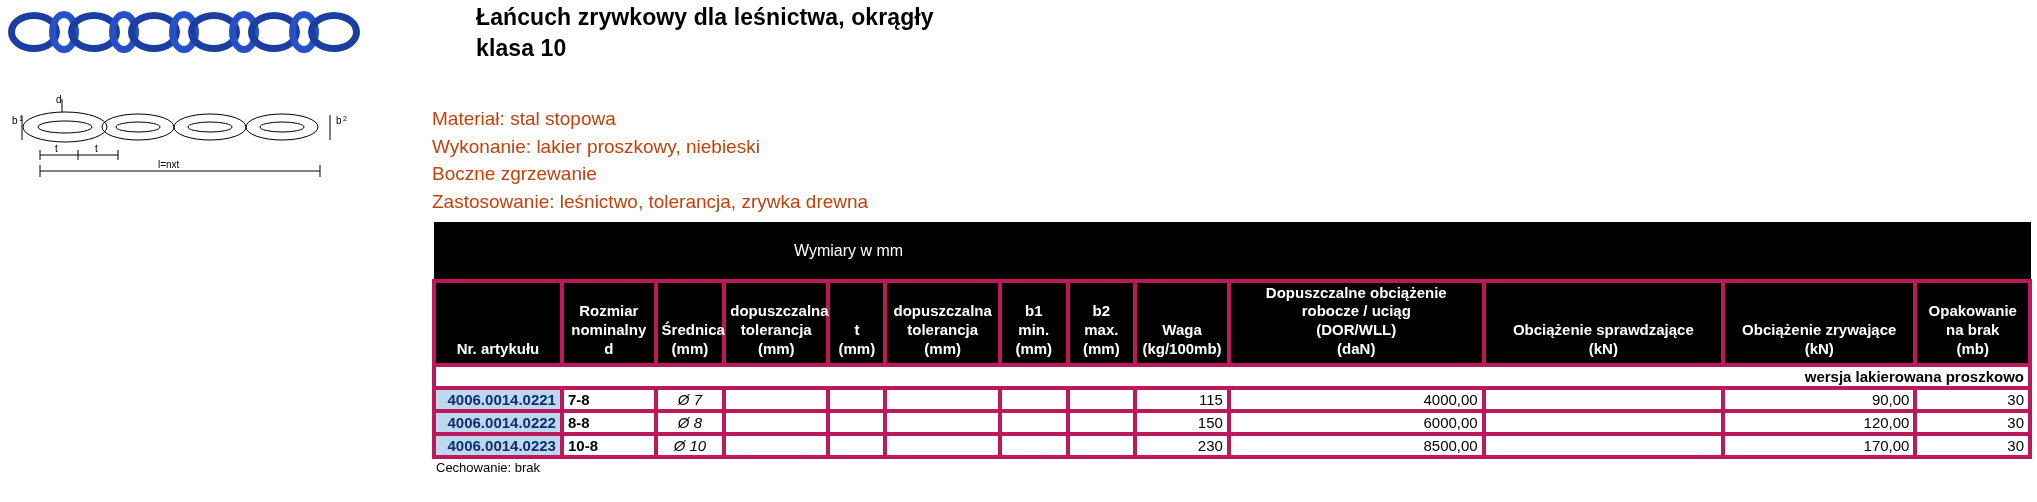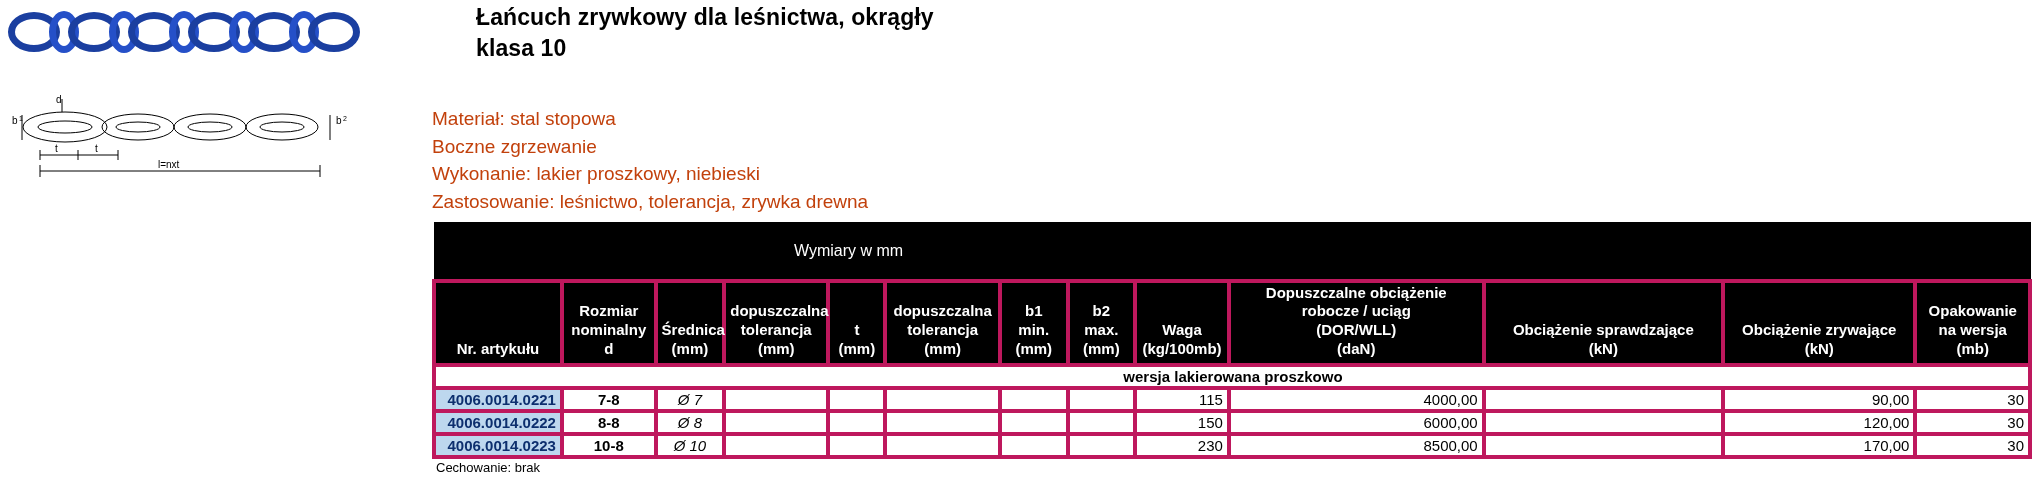--- a/index.html
+++ b/index.html
@@ -139,34 +139,33 @@
     font-weight: bold;
     font-size: 15px;
     height: 84px;
     line-height: 1.25;
     padding-bottom: 4px;
   }
   tr.section td {
     background: #ffffff;
     font-weight: bold;
     font-size: 15px;
-    text-align: center;
+    text-align: right;
     height: 22px;
     padding-left: 6px;
   }
   tbody tr.data td { height: 21px; }
   td.art {
     background: #bdd7ee;
     color: #0d2f6e;
     font-weight: bold;
     text-align: right;
   }
   td.size {
     font-weight: bold;
-    text-align: center;
     margin-left: 7px;
   }
   td.dia { text-align: center; font-style: italic; }
   td.num { text-align: right; padding-right: 6px; }
   td.blank { background: #fff; }
   .footnote {
     position: absolute;
     left: 436px; top: 460px;
     font-size: 13px;
     color: #000;
@@ -232,22 +231,22 @@
     </svg>
   </div>
 
   <div class="title-block">
     <div class="doc-title">Łańcuch zrywkowy dla leśnictwa, okrągły</div>
     <div class="doc-title">klasa 10</div>
   </div>
 
   <div class="spec-list">
     <div>Materiał: stal stopowa</div>
+    <div>Wykonanie: lakier proszkowy, niebieski</div>
     <div>Boczne zgrzewanie</div>
-    <div>Wykonanie: lakier proszkowy, niebieski</div>
     <div>Zastosowanie: leśnictwo, tolerancja, zrywka drewna</div>
   </div>
 
 
   <div class="table-wrap">
     <table class="spec">
       <colgroup>
         <col style="width:123px">
           <col style="width:90px">
           <col style="width:66px">
@@ -316,21 +315,21 @@
           <td>
             <span>Obciążenie sprawdzające</span><br>
             <span>(kN)</span>
           </td>
           <td>
             <span>Obciążenie zrywające</span><br>
             <span>(kN)</span>
           </td>
           <td>
             <span>Opakowanie</span><br>
-            <span>na wersja</span><br>
+            <span>na brak</span><br>
             <span>(mb)</span>
           </td>
         </tr>
       </thead>
       <tbody>
         <tr class="section">
           <td colspan="13">wersja lakierowana proszkowo</td>
         </tr>
 
         <tr class="data">

